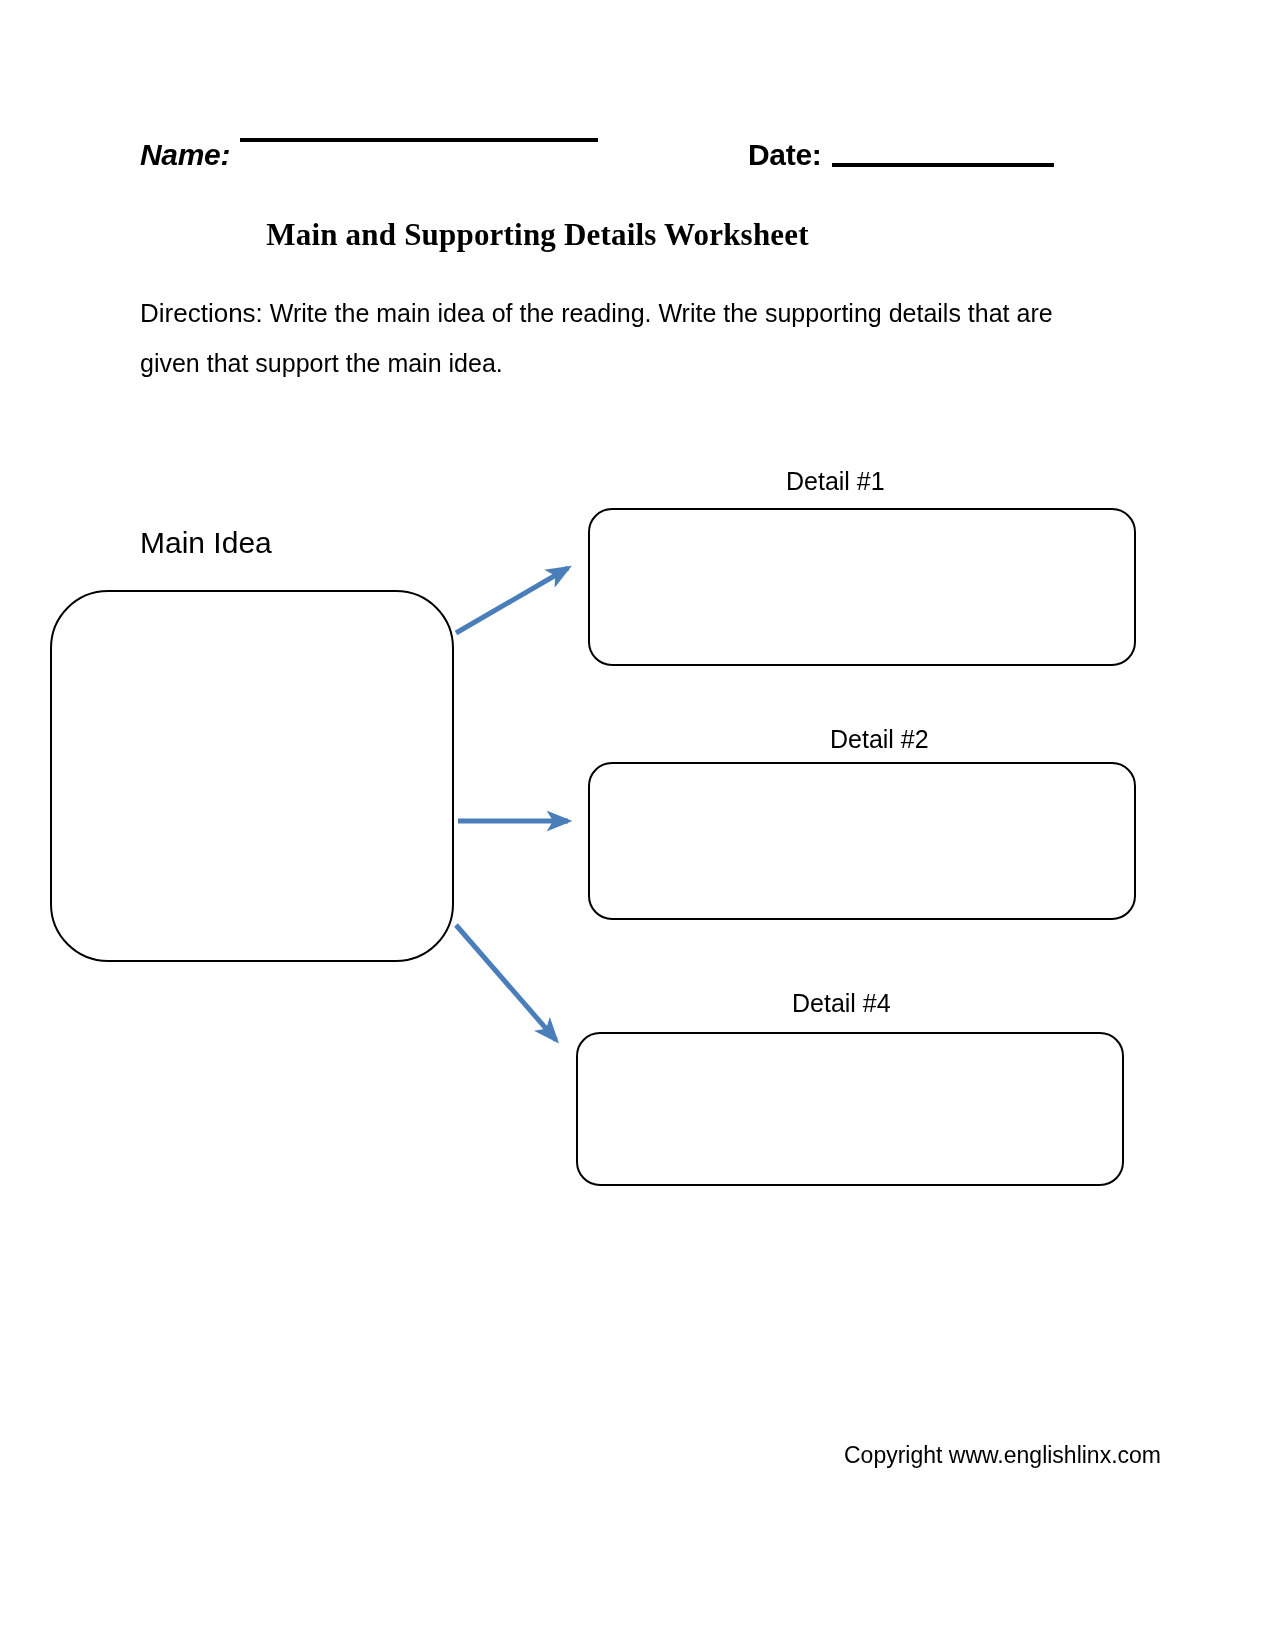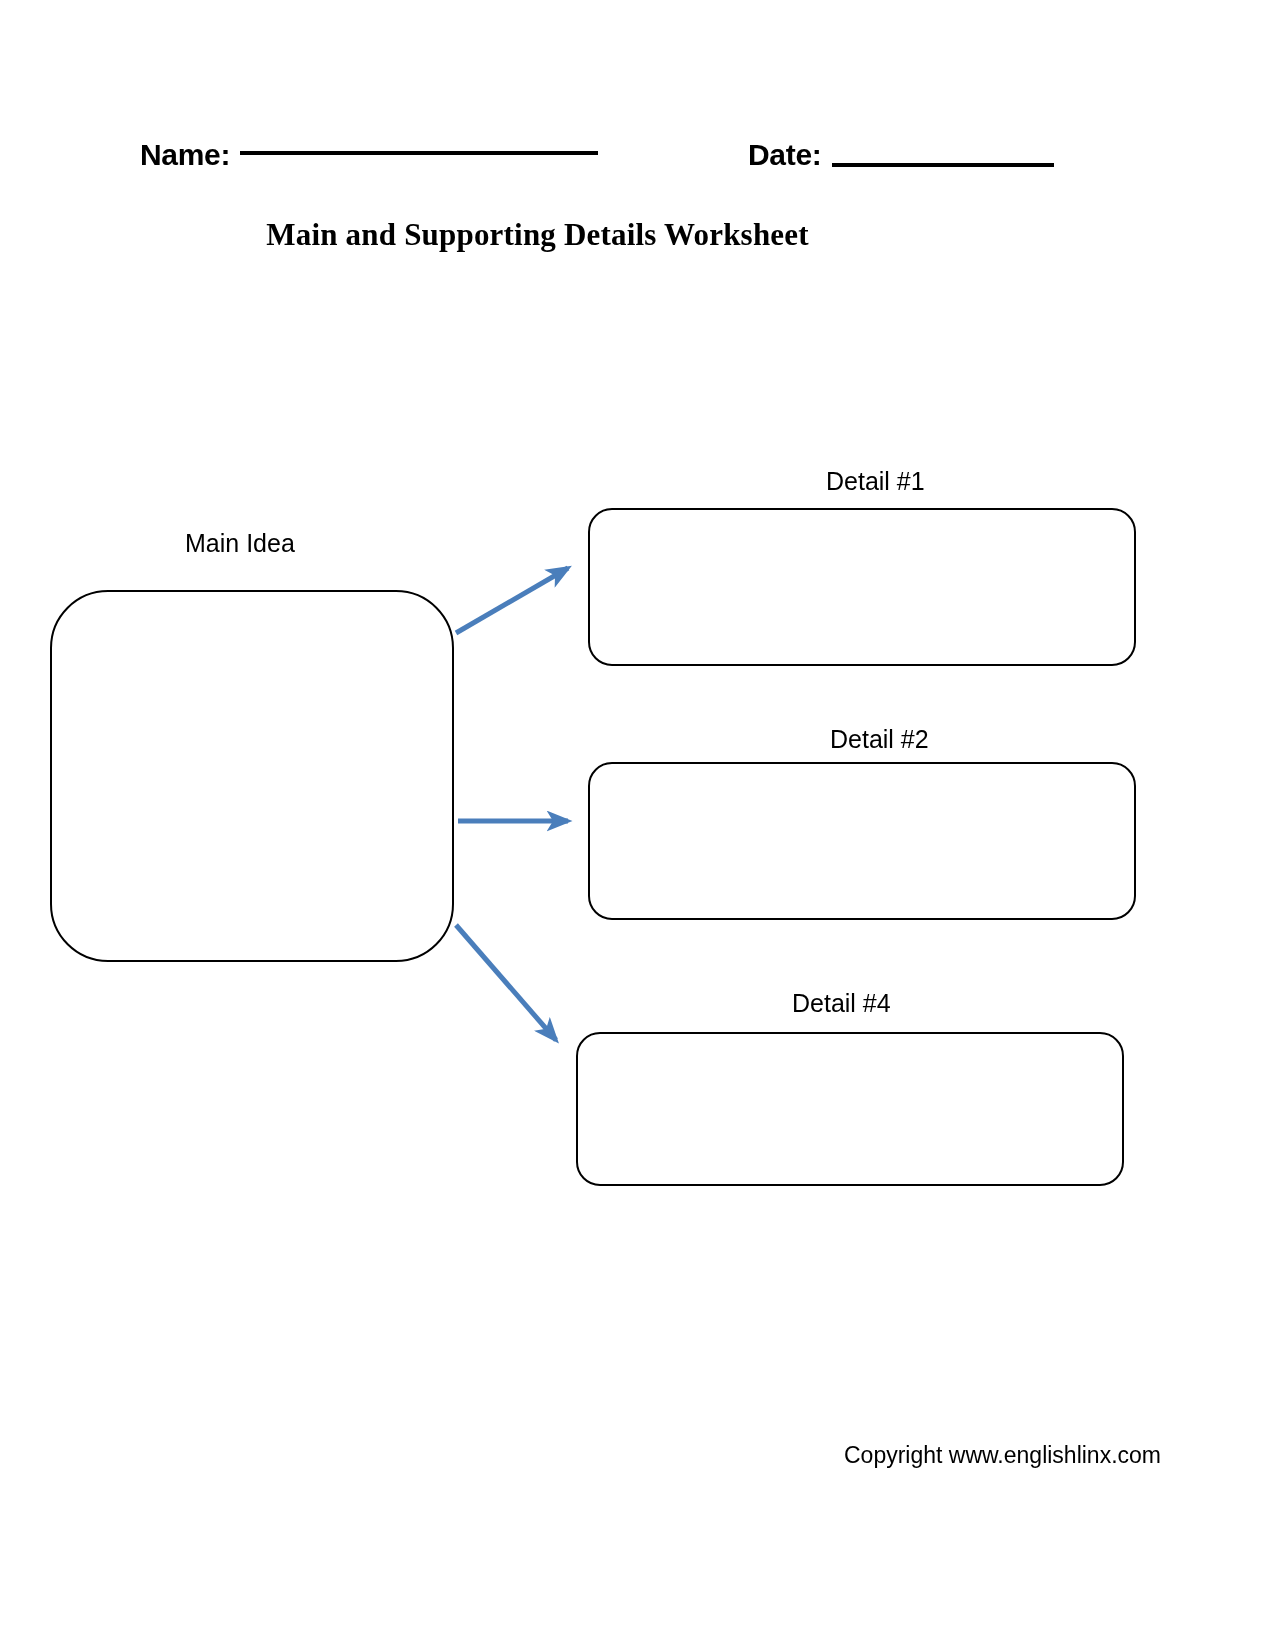--- a/index.html
+++ b/index.html
@@ -29,21 +29,22 @@
     left: 0;
     top: 138px;
     width: 1275px;
     height: 52px;
   }
   .name-group {
     position: absolute;
     left: 140px;
     top: 0;
     display: flex;
-    align-items: center;
+    align-items: flex-start;
+    font-style: italic;
   }
   .date-group {
     position: absolute;
     left: 748px;
     top: 0;
     display: flex;
     align-items: flex-end;
   }
   .field-label {
     font-family: "Liberation Sans", sans-serif;
@@ -98,45 +99,44 @@
     top: 440px;
     width: 1275px;
     height: 780px;
   }
 
   
   .main-idea-label {
     position: absolute;
     left: 140px;
     top: 88px;
-    font-size: 25px;
+    font-size: 30px;
     line-height: 30px;
     white-space: nowrap;
-    margin-left: 45px;
   }
   .main-idea-box {
     position: absolute;
     left: 50px;
     top: 150px;
     width: 404px;
     height: 372px;
     border: 2px solid #000000;
     border-radius: 58px;
     background: #ffffff;
     box-sizing: border-box;
   }
 
   
   .detail-label {
     position: absolute;
     font-size: 25px;
     line-height: 30px;
     white-space: nowrap;
   }
-  .detail-label-1 { left: 826px; top: 26px; }
+  .detail-label-1 { left: 786px; top: 26px; }
   .detail-label-2 { left: 786px; top: 284px; margin-left: 44px; }
   .detail-label-3 { left: 792px; top: 548px; }
 
   
   .detail-box {
     position: absolute;
     border: 2px solid #000000;
     border-radius: 24px;
     background: #ffffff;
     box-sizing: border-box;
@@ -178,20 +178,23 @@
       <span class="field-rule name-rule"></span>
     </div>
     <div class="date-group">
       <span class="field-label">Date:</span>
       <span class="field-rule date-rule"></span>
     </div>
   </div>
 
   <div class="worksheet-title">Main and Supporting Details Worksheet</div>
 
+  <div class="directions">
+    <span class="lead">Directions:</span><span> Write the main idea of the reading. Write the supporting details that are given that support the main idea.</span>
+  </div>
 
   <div class="diagram">
 
     <svg class="arrows" viewBox="0 0 1275 780" width="1275" height="780">
       <defs>
         <marker id="arrowhead" markerWidth="5.2" markerHeight="4.2" refX="4.3" refY="2.1" orient="auto" markerUnits="strokeWidth">
           <path d="M0,0 L5.2,2.1 L0,4.2 L1.3,2.1 Z" fill="#4a7ebb"></path>
         </marker>
       </defs>
       <line x1="456" y1="193" x2="568" y2="128" stroke="#4a7ebb" stroke-width="5" marker-end="url(#arrowhead)"></line>

